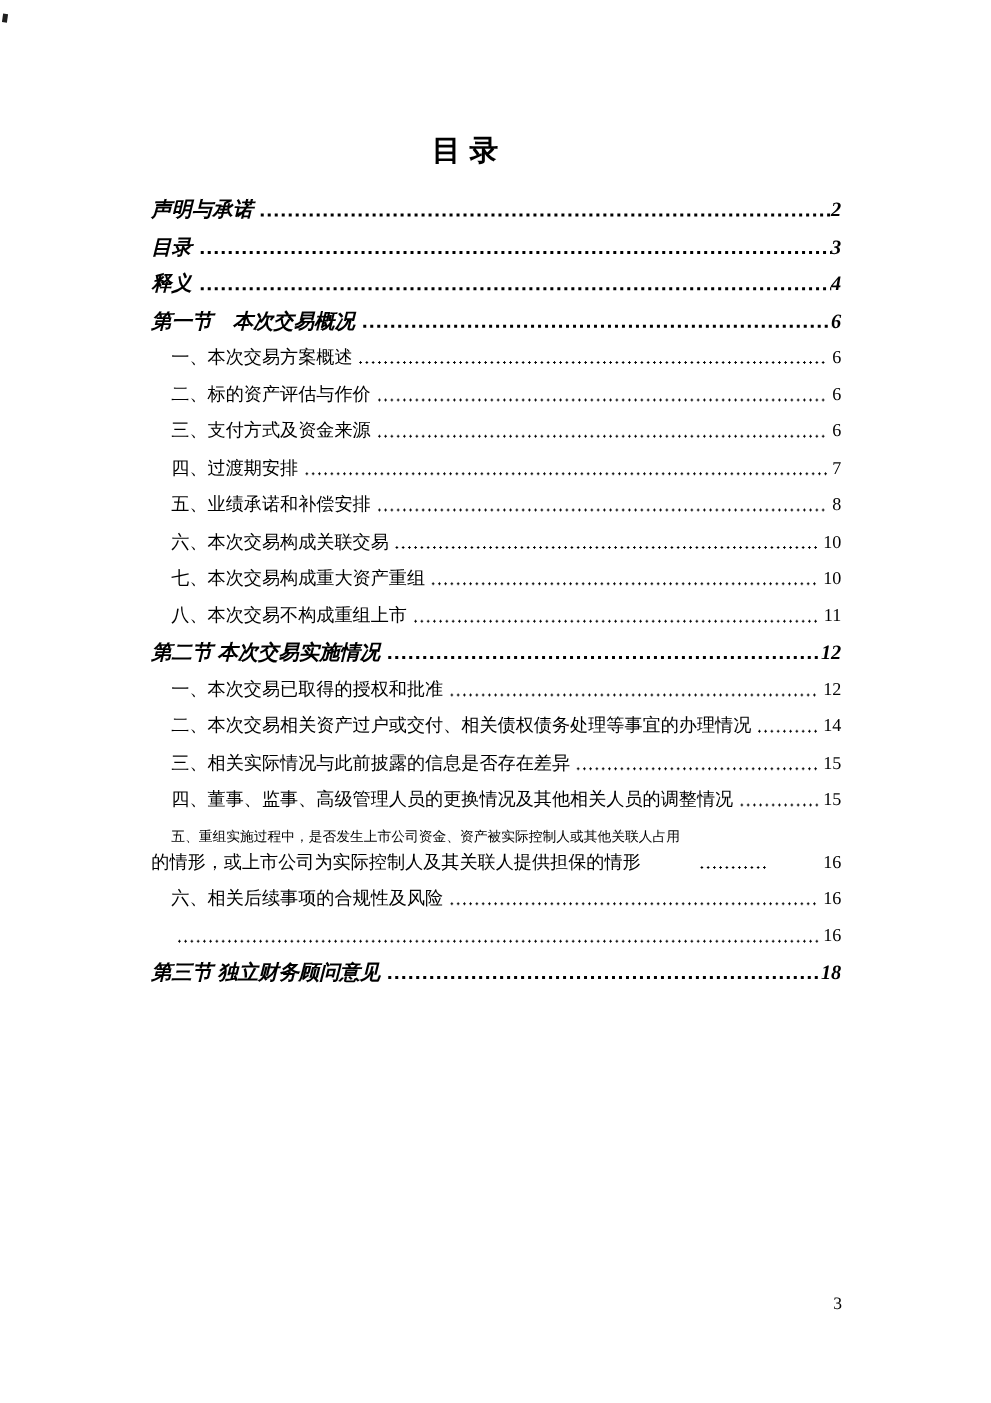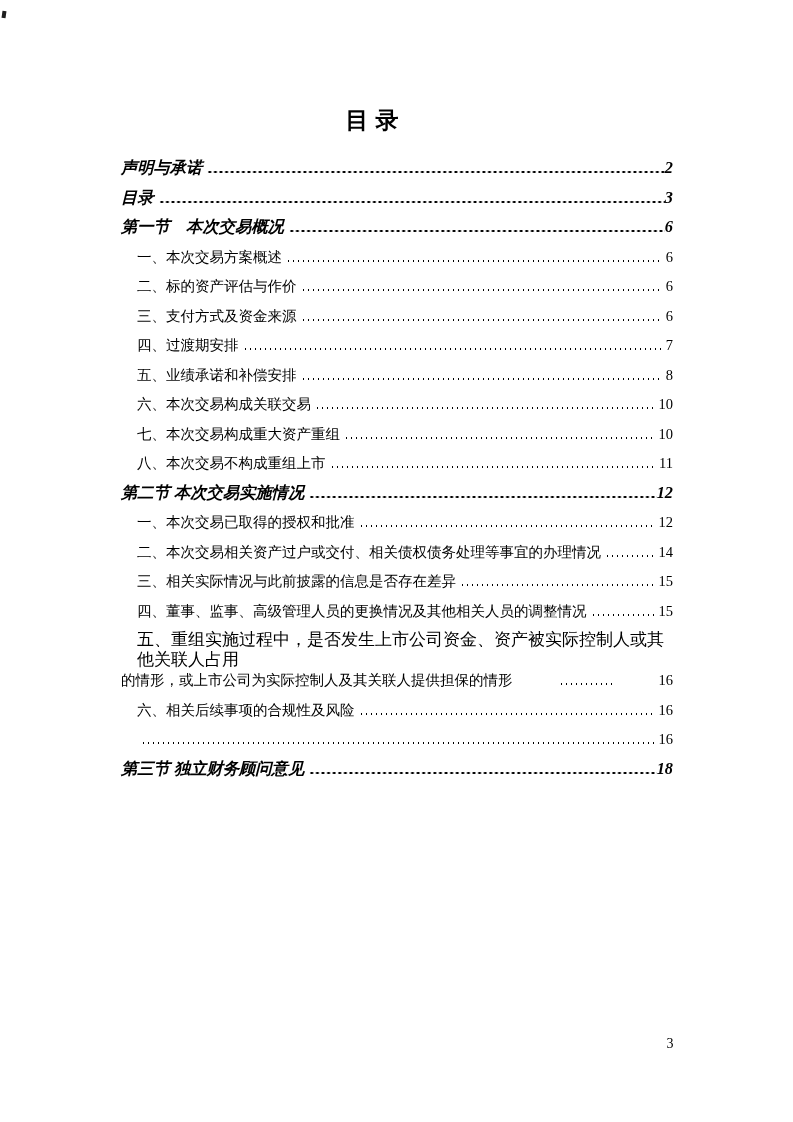--- a/index.html
+++ b/index.html
@@ -82,21 +82,21 @@
   .item .leader {
     background-image: radial-gradient(circle 1.05px at 50% 50%, #000 98%, transparent 100%);
     background-size: 5px 4px;
     margin-right: 4px;
   }
   .pnum {
     flex: 0 0 auto;
   }
   .two-line .line1 {
     line-height: 20px;
-    font-size: 17px;
+    font-size: 11px;
     white-space: pre-wrap;
     word-break: break-all;
     padding-left: 16px;
     margin-bottom: 0;
   }
   .two-line .row {
     margin-top: 0;
   }
   .footer-pagenum {
     position: absolute;
@@ -123,20 +123,25 @@
       <span class="leader"></span>
       <span class="pnum">2</span>
     </div>
 
     <div class="row chapter">
       <span class="lbl">目录</span>
       <span class="leader"></span>
       <span class="pnum">3</span>
     </div>
 
+    <div class="row chapter">
+      <span class="lbl">释义</span>
+      <span class="leader"></span>
+      <span class="pnum">4</span>
+    </div>
 
     <div class="row chapter">
       <span class="lbl">第一节　本次交易概况</span>
       <span class="leader"></span>
       <span class="pnum">6</span>
     </div>
 
     <div class="row item">
       <span class="lbl">一、本次交易方案概述</span>
       <span class="leader"></span>

